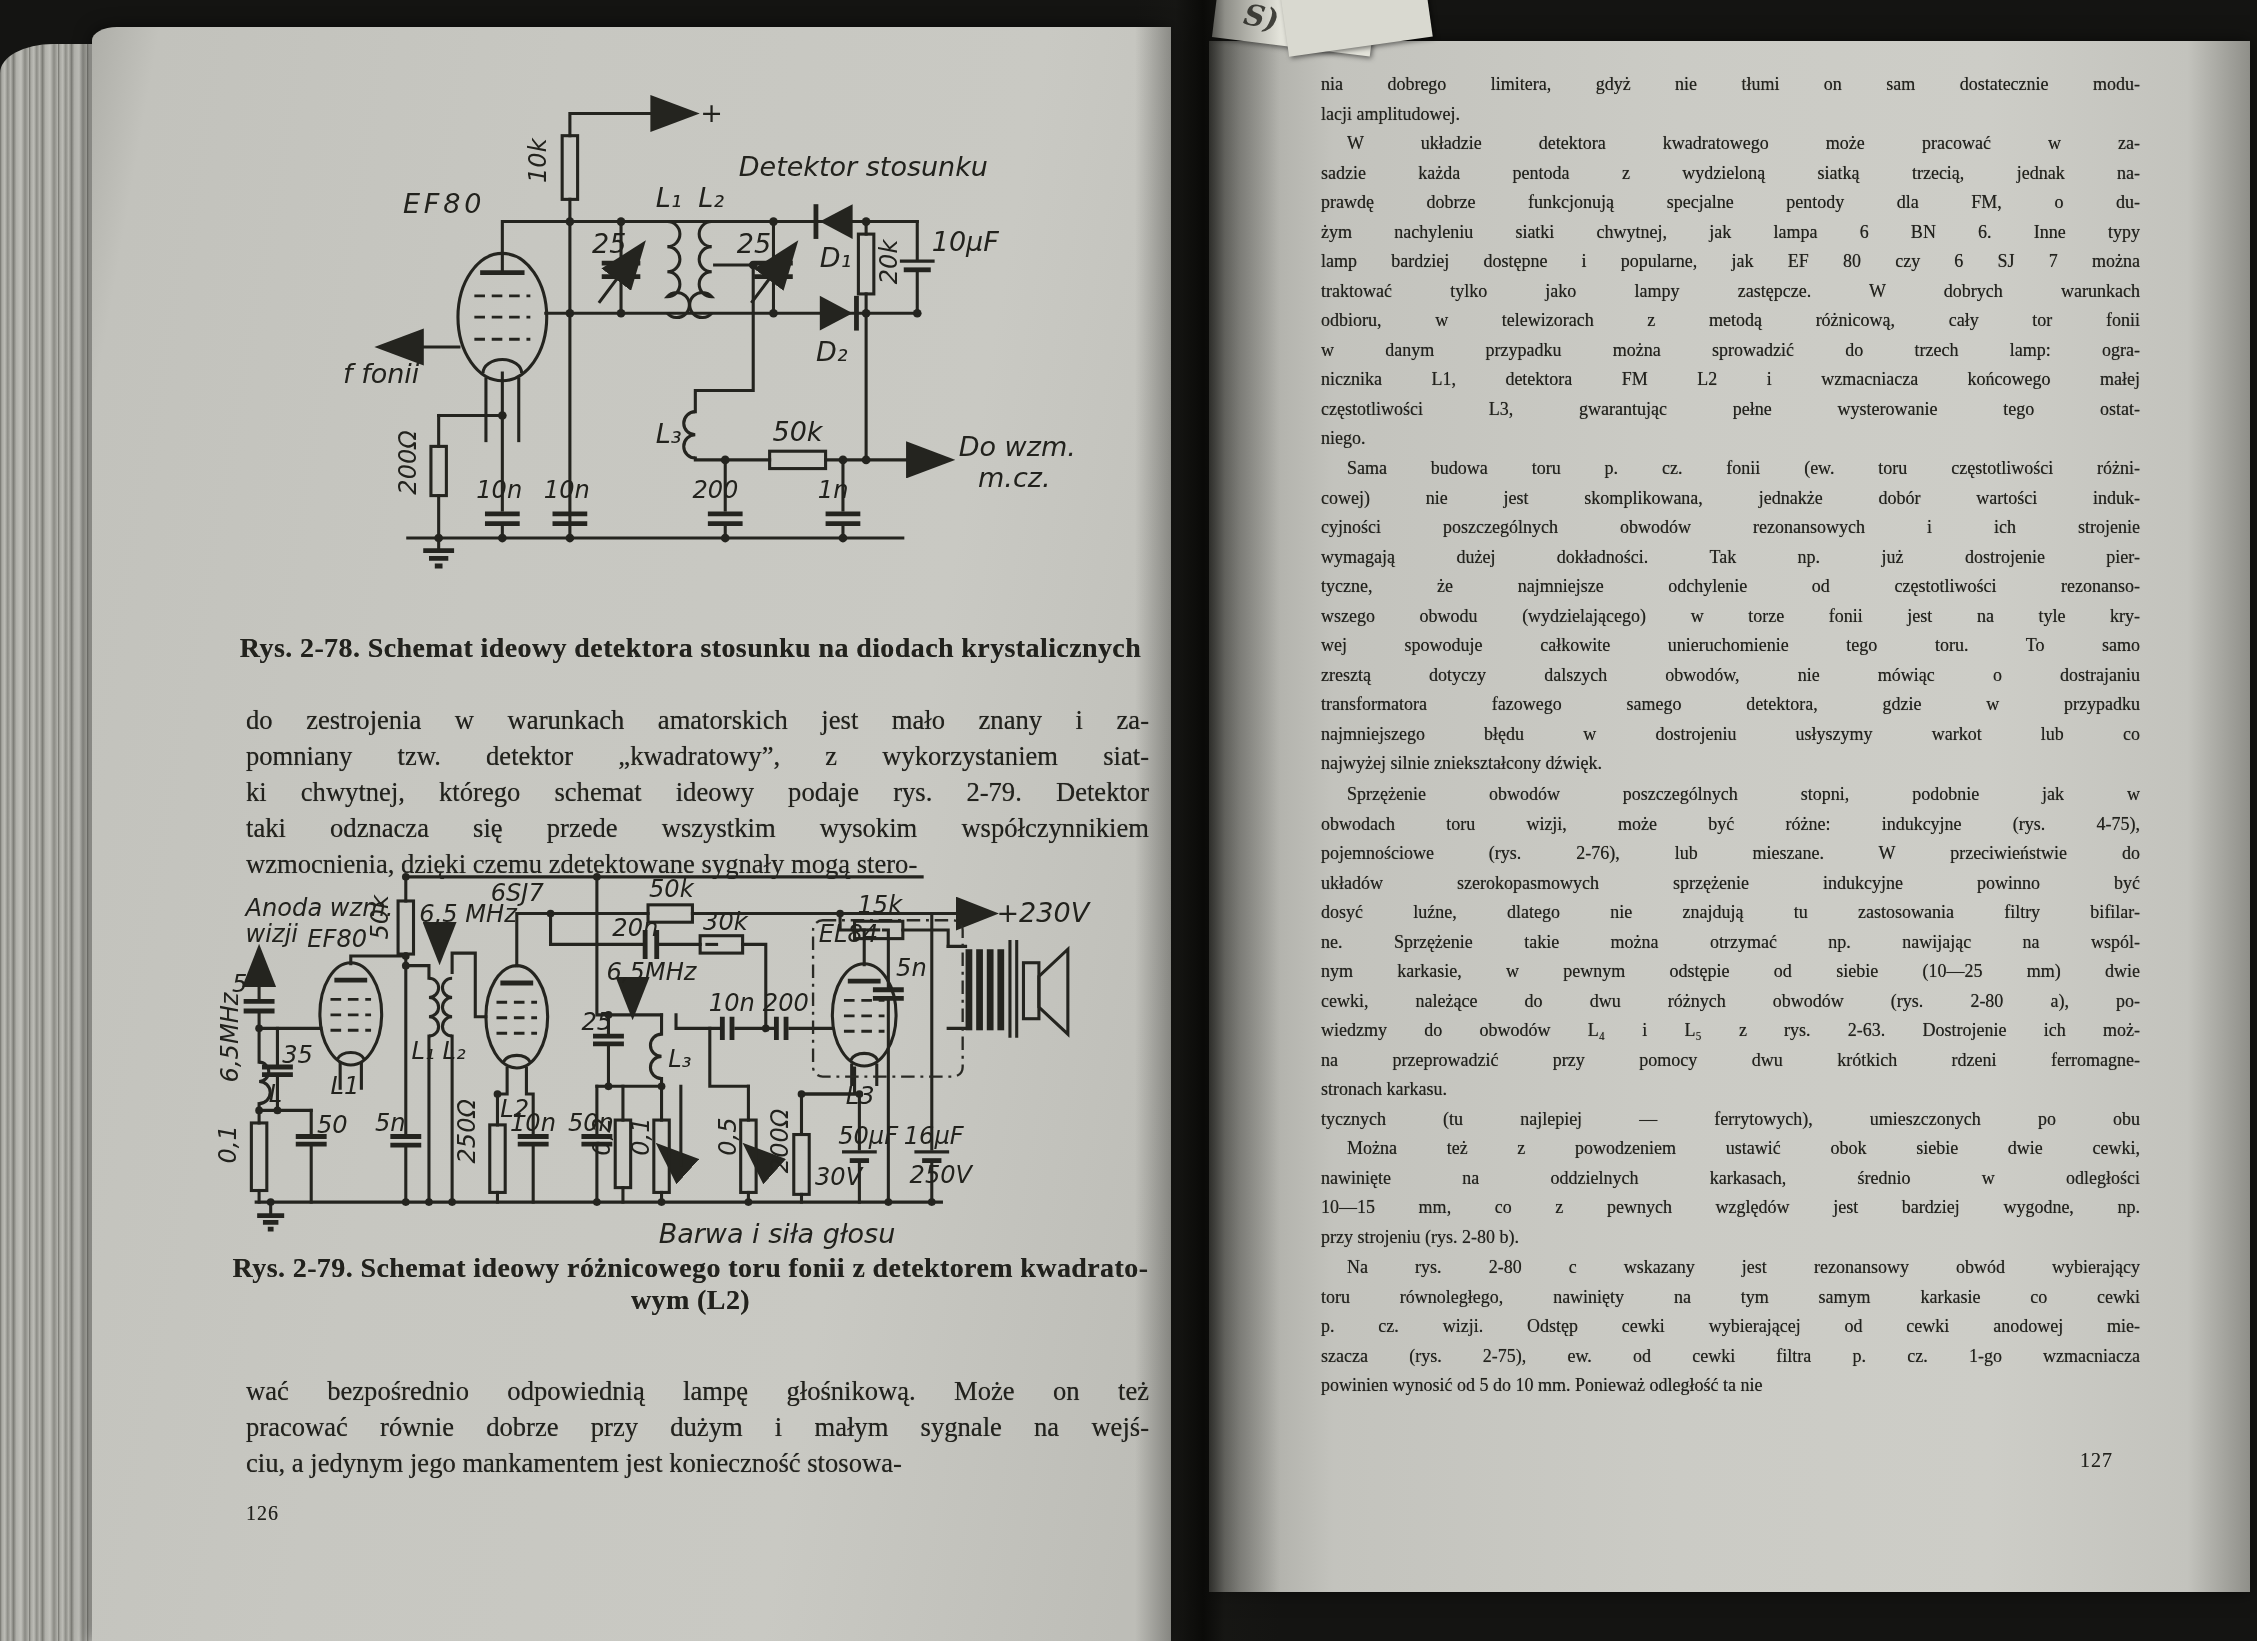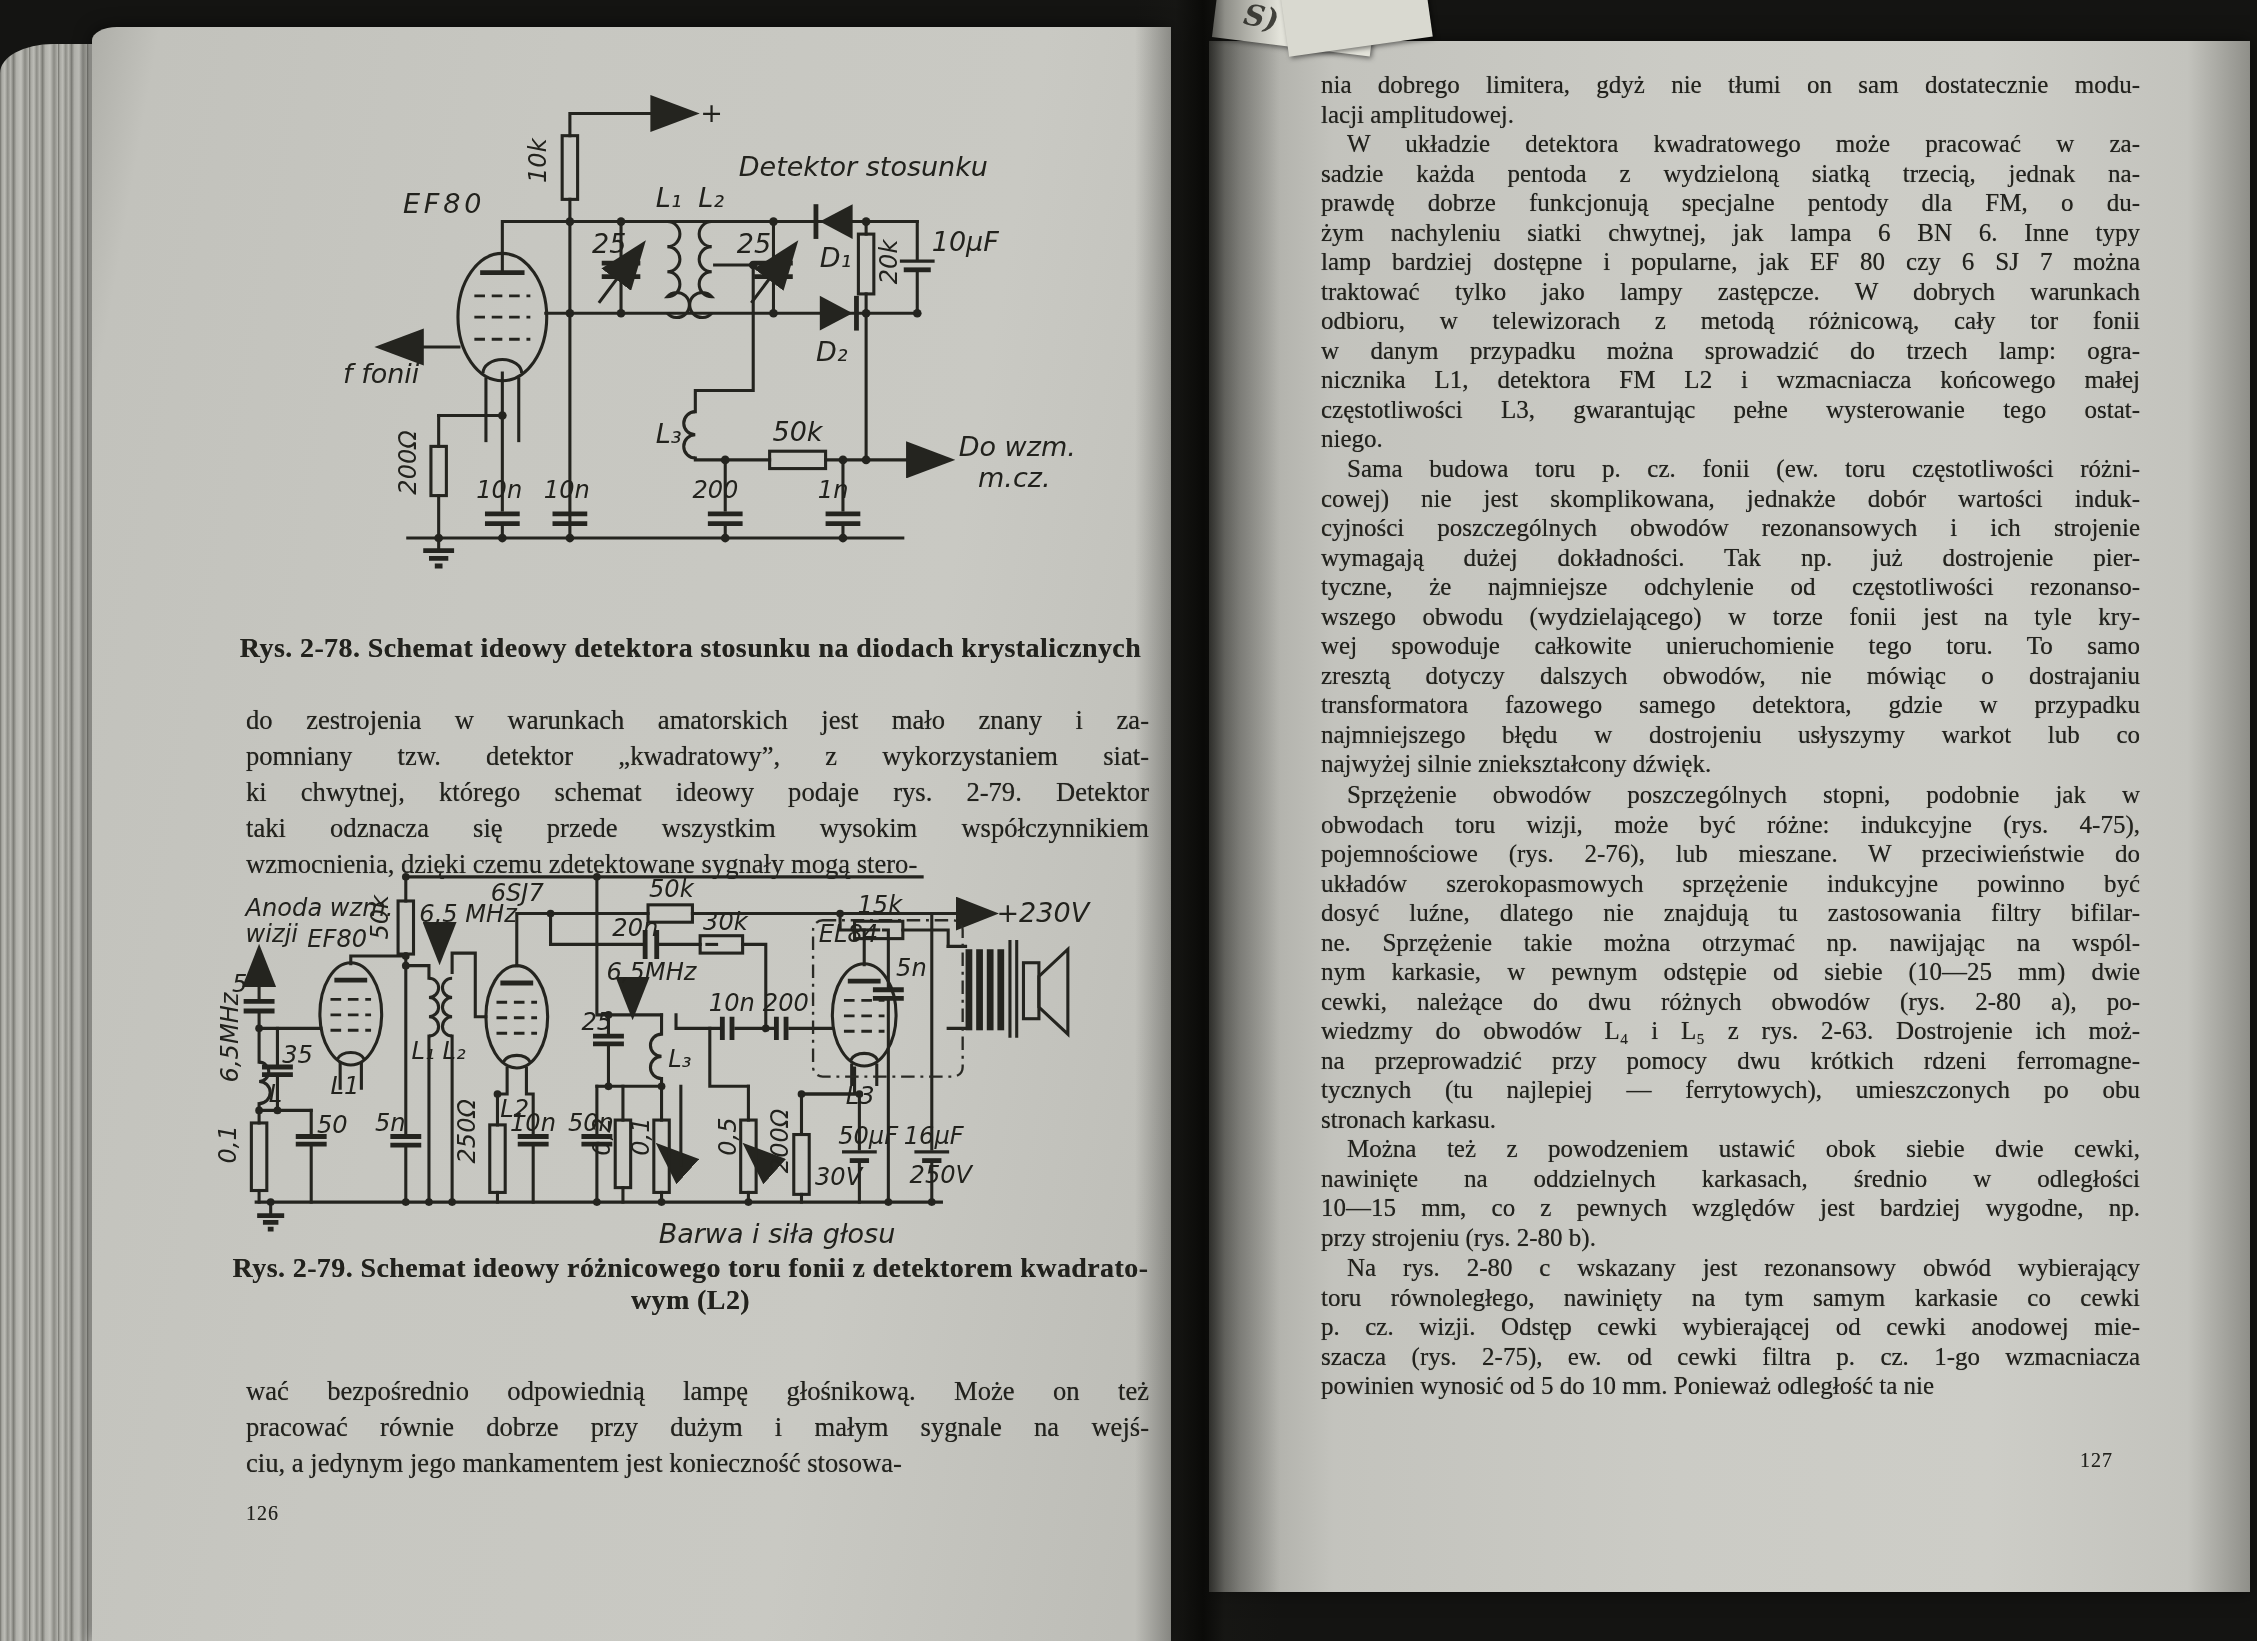--- a/index.html
+++ b/index.html
@@ -24,21 +24,21 @@
   .tab{position:absolute;background:#e3e3da;}
   #tabA{left:1215px;top:-13.5px;width:159px;height:60px;transform:rotate(7deg);box-shadow:1.9px 1.9px 5.8px rgba(0,0,0,.5);}
   #tabB{left:1284px;top:-17.4px;width:145px;height:64px;transform:rotate(-8deg);background:#d9d9d0;box-shadow:1.9px 1.9px 5.8px rgba(0,0,0,.5);}
   #tabNote{position:absolute;left:1244px;top:0px;font:italic 600 29px "DejaVu Serif",serif;color:#44443e;transform:rotate(10deg);}
   
   .tblock{position:absolute;}
   .line{text-align:justify;text-align-last:justify;white-space:normal;}
   .line.last{text-align-last:left;}
   .indent .line:first-child{text-indent:26px;}
   .leftbody{font-size:26.6px;line-height:36px;width:903px;text-shadow:0 0 0.7px rgba(20,20,15,.6);}
-  .rightbody{font-size:25px;line-height:29.5px;width:819px;text-shadow:0 0 0.7px rgba(20,20,15,.6);}
+  .rightbody{font-size:18px;line-height:29.5px;width:819px;text-shadow:0 0 0.7px rgba(20,20,15,.6);}
   .caption{font-size:28px;font-weight:700;letter-spacing:0.4px;text-shadow:0 0 0.5px rgba(20,20,15,.5);}
   .caption .line{text-align:center;text-align-last:center;}
   .pagenum{position:absolute;font-size:20px;letter-spacing:1px;text-shadow:0 0 0.6px rgba(20,20,15,.5);}
   
   svg{position:absolute;overflow:visible;}
   svg .w{stroke:#24241f;stroke-width:3.2;fill:none;stroke-linecap:square;}
   svg .thick{stroke:#24241f;stroke-width:5;fill:none;}
   svg .comp{stroke:#24241f;stroke-width:3.2;fill:none;}
   svg .fillc{fill:#24241f;stroke:none;}
   svg .dash{stroke:#24241f;stroke-width:3;fill:none;stroke-dasharray:11 7;}
@@ -524,22 +524,22 @@
         <div class="line">Sprzężenie obwodów poszczególnych stopni, podobnie jak w</div>
         <div class="line">obwodach toru wizji, może być różne: indukcyjne (rys. 4-75),</div>
         <div class="line">pojemnościowe (rys. 2-76), lub mieszane. W przeciwieństwie do</div>
         <div class="line">układów szerokopasmowych sprzężenie indukcyjne powinno być</div>
         <div class="line">dosyć luźne, dlatego nie znajdują tu zastosowania filtry bifilar-</div>
         <div class="line">ne. Sprzężenie takie można otrzymać np. nawijając na wspól-</div>
         <div class="line">nym karkasie, w pewnym odstępie od siebie (10—25 mm) dwie</div>
         <div class="line">cewki, należące do dwu różnych obwodów (rys. 2-80 a), po-</div>
         <div class="line">wiedzmy do obwodów L₄ i L₅ z rys. 2-63. Dostrojenie ich moż-</div>
         <div class="line">na przeprowadzić przy pomocy dwu krótkich rdzeni ferromagne-</div>
+        <div class="line last">stronach karkasu.</div>
         <div class="line">tycznych (tu najlepiej — ferrytowych), umieszczonych po obu</div>
-        <div class="line last">stronach karkasu.</div>
       </div>
     <div class="tblock rightbody indent" style="left:112px;top:1093px">
         <div class="line">Można też z powodzeniem ustawić obok siebie dwie cewki,</div>
         <div class="line">nawinięte na oddzielnych karkasach, średnio w odległości</div>
         <div class="line">10—15 mm, co z pewnych względów jest bardziej wygodne, np.</div>
         <div class="line last">przy strojeniu (rys. 2-80 b).</div>
       </div>
     <div class="tblock rightbody indent" style="left:112px;top:1212px">
         <div class="line">Na rys. 2-80 c wskazany jest rezonansowy obwód wybierający</div>
         <div class="line">toru równoległego, nawinięty na tym samym karkasie co cewki</div>

